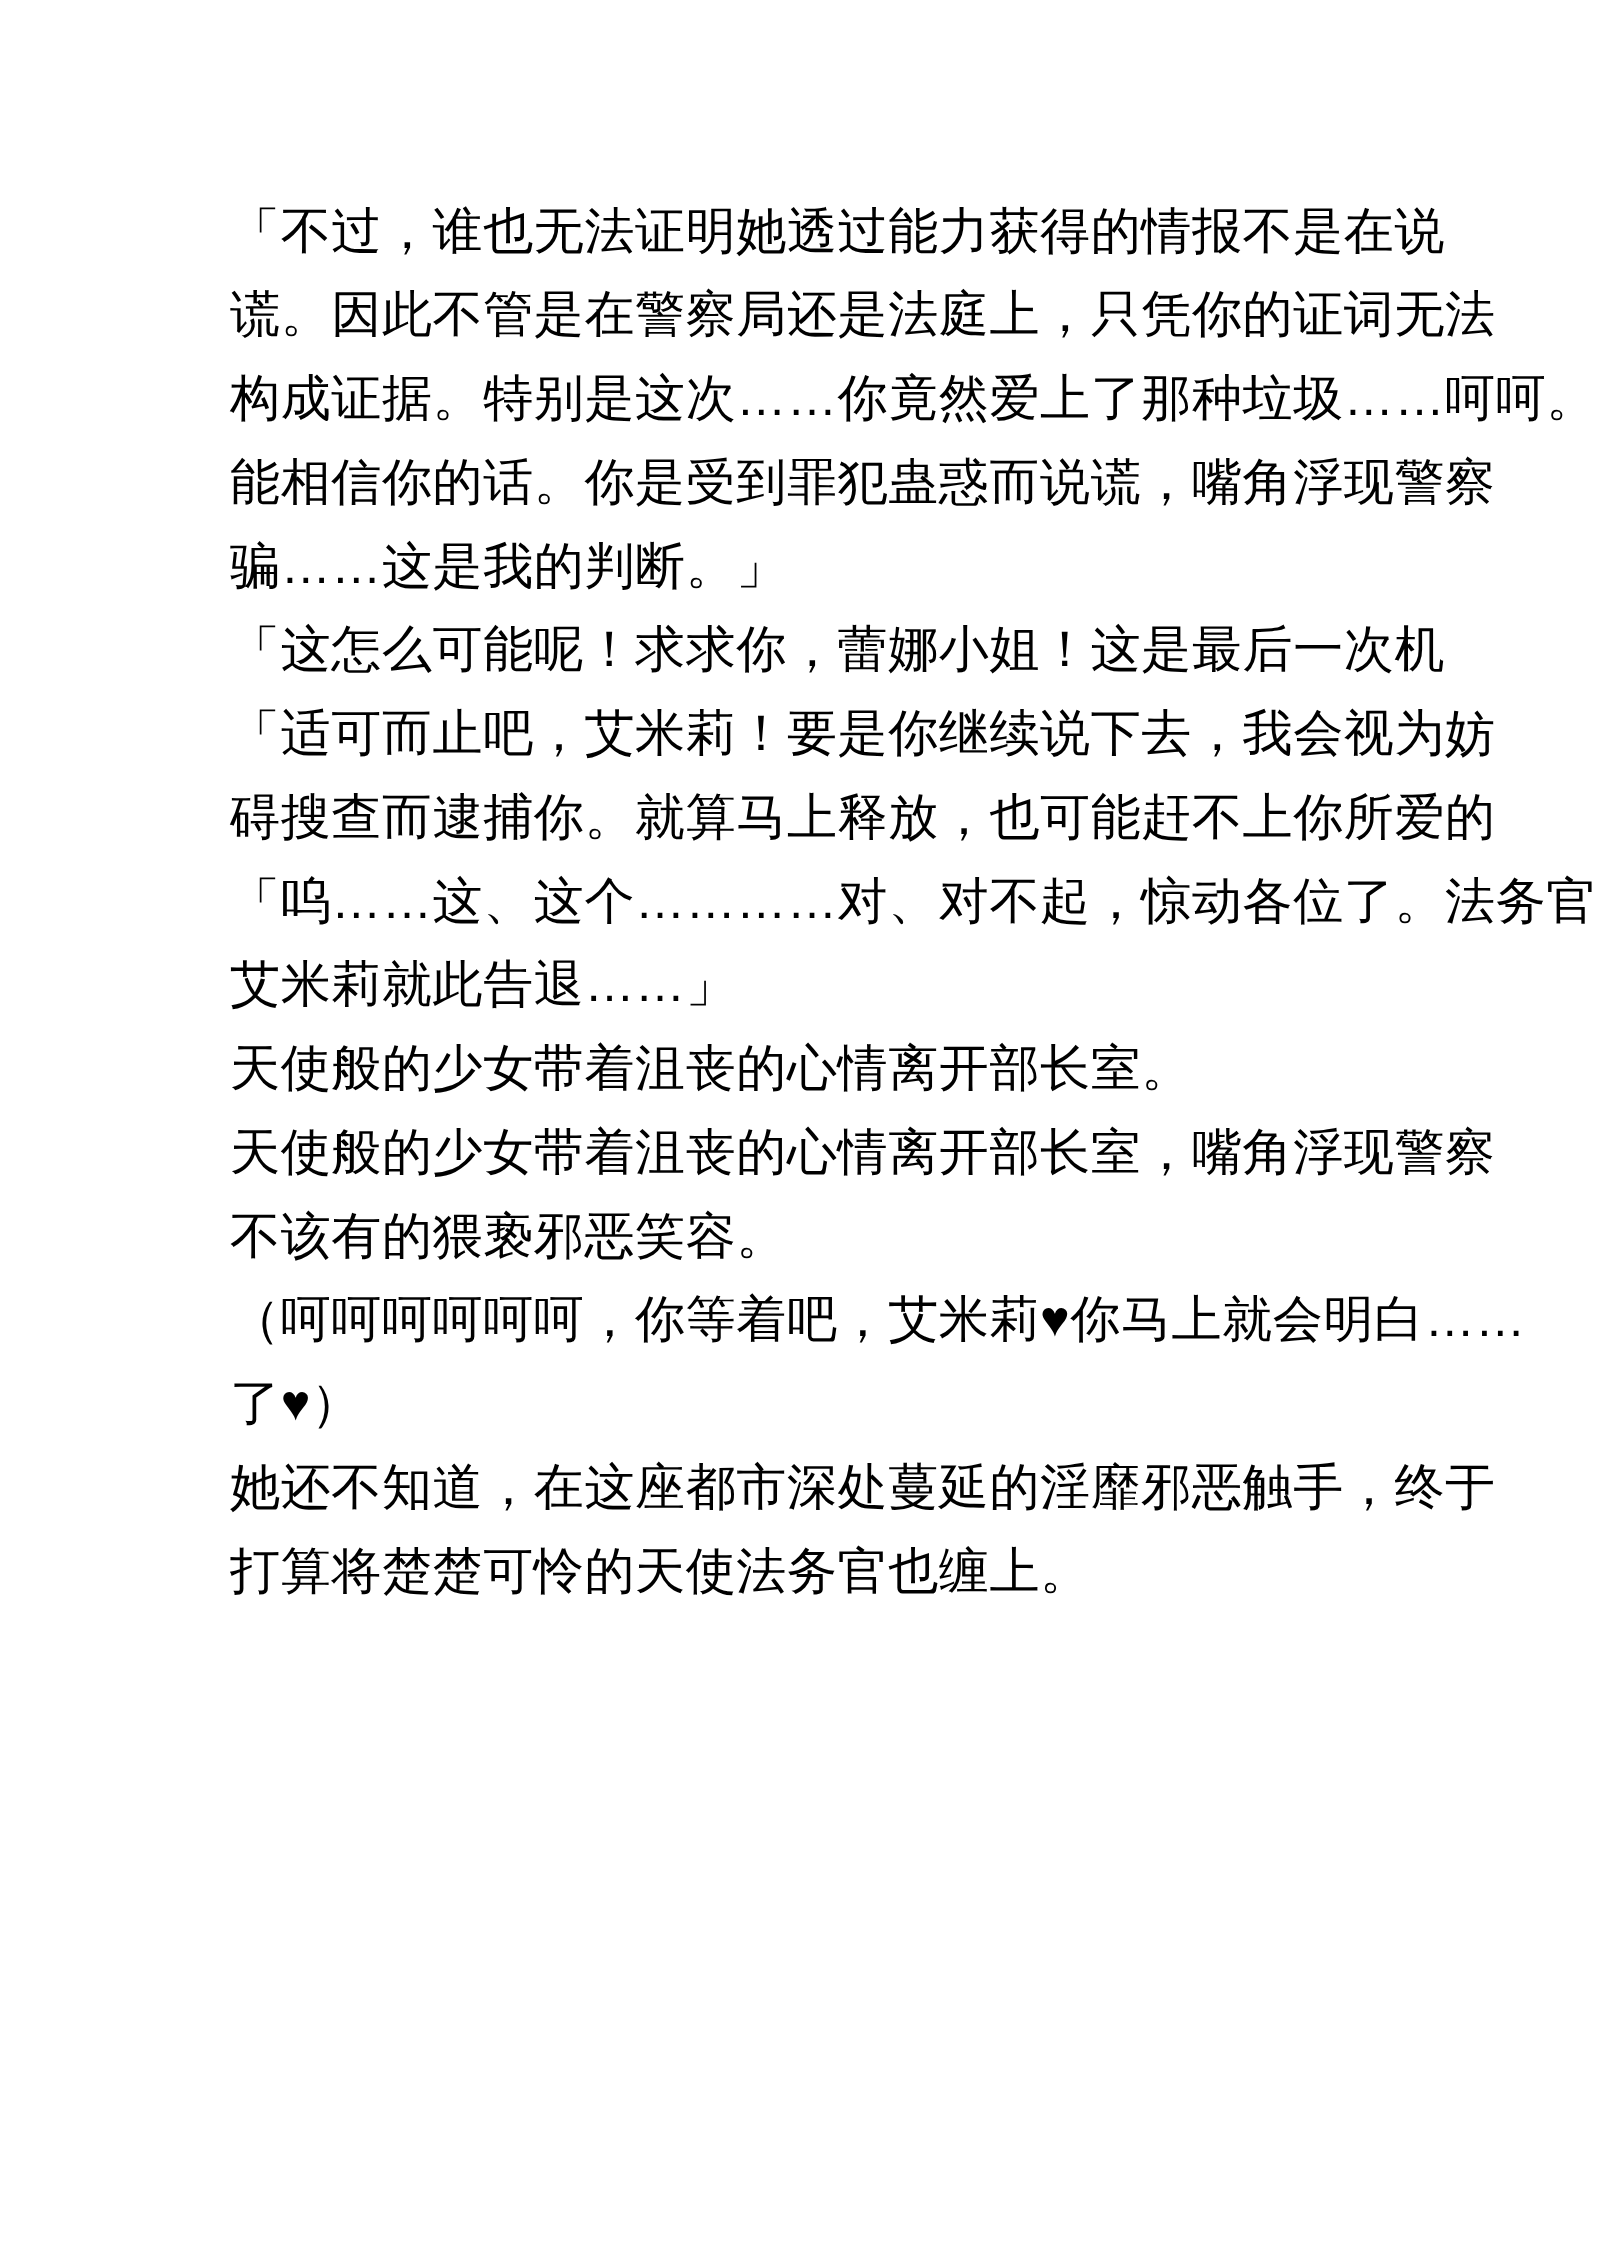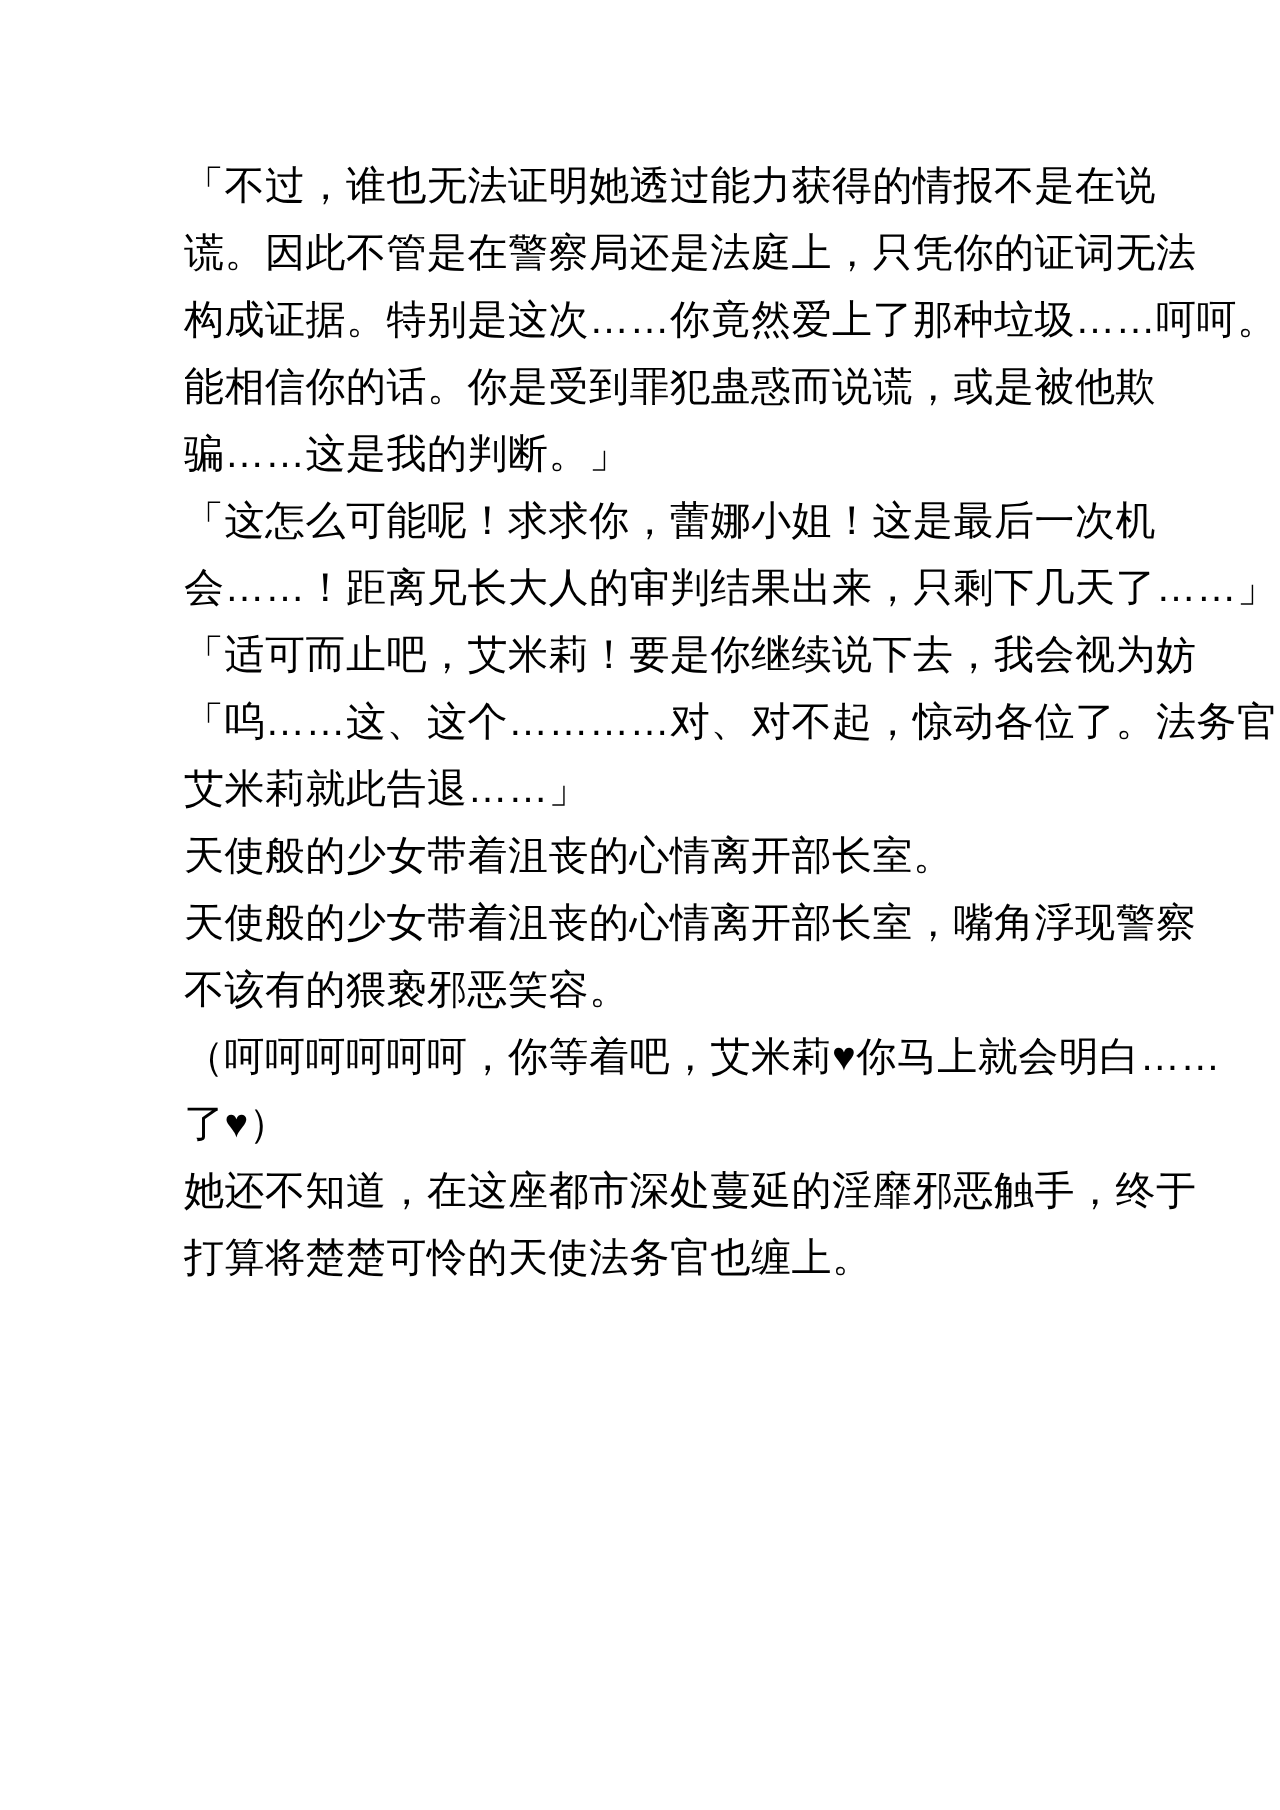--- a/index.html
+++ b/index.html
@@ -34,25 +34,25 @@
   }
 </style>
 </head>
 <body>
 
 <div class="page">
   <div class="text-block">
     <div class="text-line">「不过，谁也无法证明她透过能力获得的情报不是在说</div>
     <div class="text-line">谎。因此不管是在警察局还是法庭上，只凭你的证词无法</div>
     <div class="text-line">构成证据。特别是这次……你竟然爱上了那种垃圾……呵呵。</div>
-    <div class="text-line">能相信你的话。你是受到罪犯蛊惑而说谎，或是被他欺</div>
+    <div class="text-line">能相信你的话。你是受到罪犯蛊惑而说谎，嘴角浮现警察</div>
     <div class="text-line">骗……这是我的判断。」</div>
     <div class="text-line">「这怎么可能呢！求求你，蕾娜小姐！这是最后一次机</div>
-    <div class="text-line">会……！距离兄长大人的审判结果出来，只剩下几天了……」</div>
     <div class="text-line">「适可而止吧，艾米莉！要是你继续说下去，我会视为妨</div>
+    <div class="text-line">碍搜查而逮捕你。就算马上释放，也可能赶不上你所爱的</div>
     <div class="text-line">「呜……这、这个…………对、对不起，惊动各位了。法务官</div>
     <div class="text-line">艾米莉就此告退……」</div>
     <div class="text-line">天使般的少女带着沮丧的心情离开部长室。</div>
     <div class="text-line">天使般的少女带着沮丧的心情离开部长室，嘴角浮现警察</div>
     <div class="text-line">不该有的猥亵邪恶笑容。</div>
     <div class="text-line">（呵呵呵呵呵呵，你等着吧，艾米莉♥你马上就会明白……</div>
     <div class="text-line">了♥）</div>
     <div class="text-line">她还不知道，在这座都市深处蔓延的淫靡邪恶触手，终于</div>
     <div class="text-line">打算将楚楚可怜的天使法务官也缠上。</div>
   </div>

